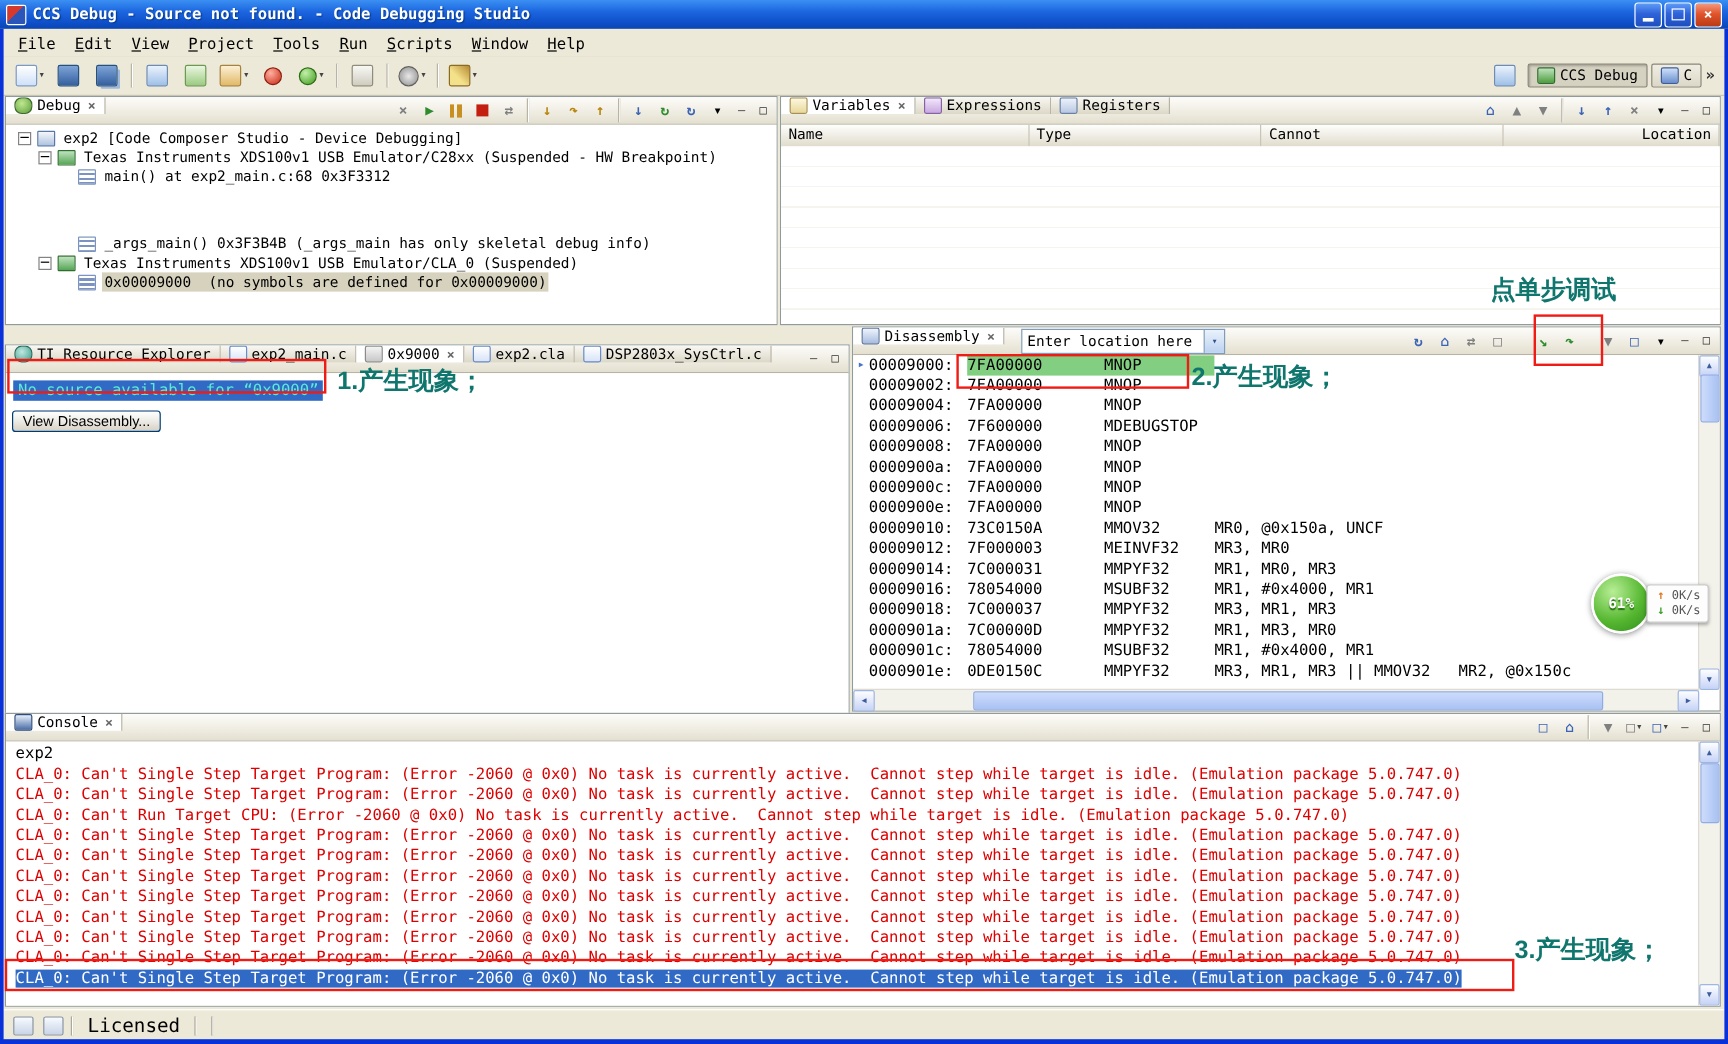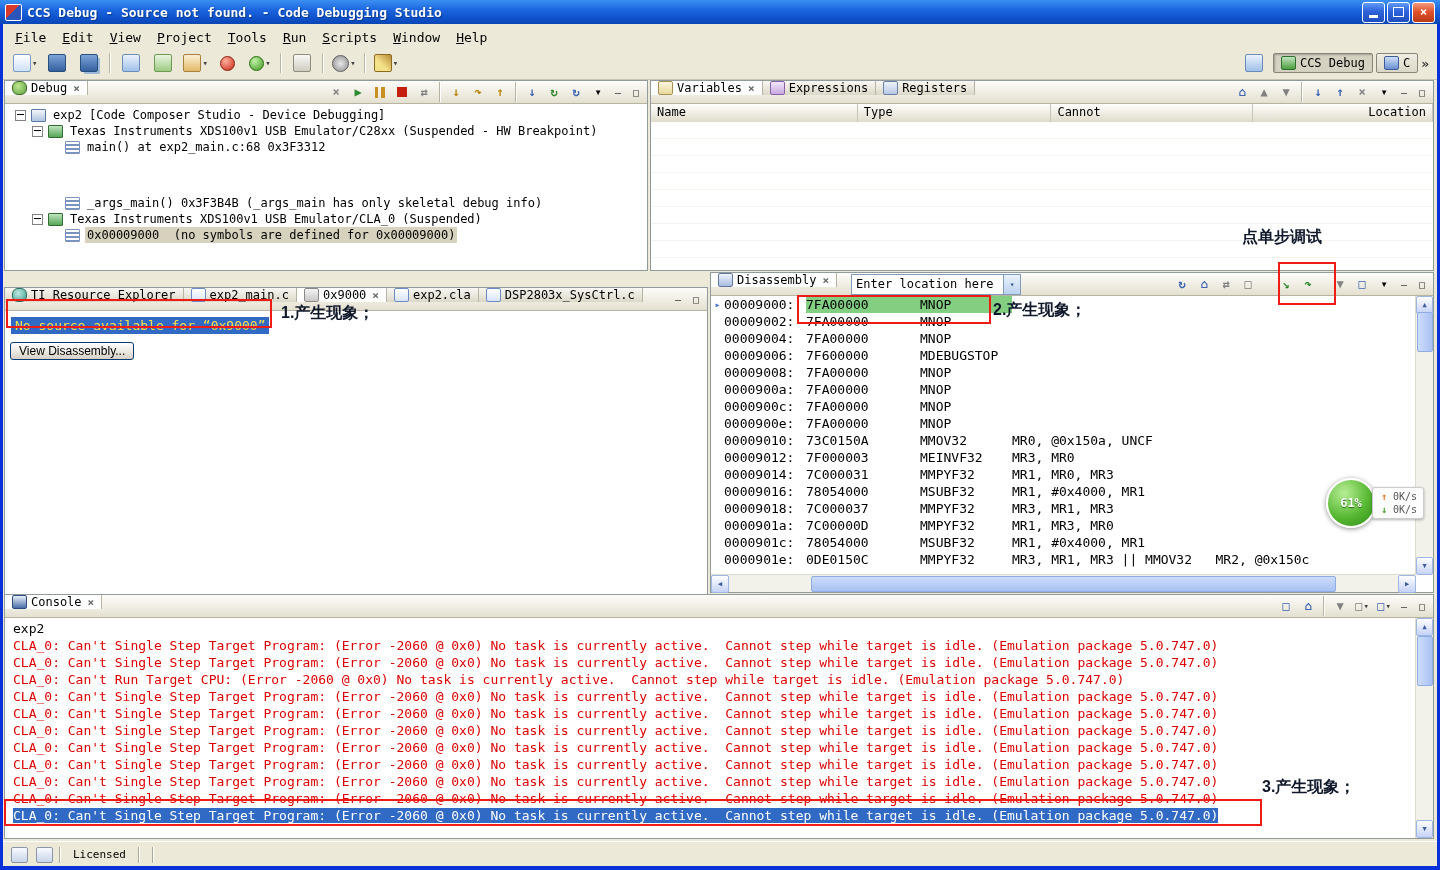--- a/index.html
+++ b/index.html
@@ -97,21 +97,21 @@
   .tree-row.sel .tlabel{background:#D6D2BE}
 
   
   #vars-cols{height:18px;display:flex;border-bottom:1px solid #C8C4B8;background:linear-gradient(#FEFEFC,#E0DCCC);font-size:12px}
   .col-h{border-right:1px solid #C8C4B8;padding:1px 6px;white-space:pre}
   #vars-body{position:absolute;left:0;right:0;top:41px;bottom:0;background:#fff;
     background-image:repeating-linear-gradient(180deg,#fff 0 16px,#F5F4EF 16px 17px)}
 
   
   #editor-body{position:absolute;left:0;right:0;top:23px;bottom:0;background:#fff}
-  #src-msg{position:absolute;left:6px;top:6px;background:#316AC5;color:#fde047;padding:1px 4px;white-space:pre;font-size:13px}
+  #src-msg{position:absolute;left:6px;top:6px;background:#316AC5;color:#5eead4;padding:1px 4px;white-space:pre;font-size:13px}
   #view-disasm-btn{position:absolute;left:5px;top:31px;font-size:12px;padding:1px 8px;border:1px solid #003C74;border-radius:3px;
     background:linear-gradient(#FFFFFF,#ECEBE5 50%,#D8D0C4);white-space:pre}
 
   
   .combo{display:flex;align-items:center;align-self:center;width:168px;height:19px;border:1px solid #7F9DB9;background:#fff;
     font-size:12px;margin-left:14px}
   .combo .ctext{flex:1;padding:0 4px;white-space:pre;overflow:hidden}
   .combo-btn{width:16px;height:100%;background:linear-gradient(#EAF2FC,#BCD2F0);border-left:1px solid #7F9DB9;
     display:flex;align-items:center;justify-content:center;font-size:8px;color:#30508C}
   #disasm-body{position:absolute;left:0;right:17px;top:23px;bottom:17px;background:#fff;overflow:hidden;font-size:13px}
@@ -138,27 +138,27 @@
   .sbh .sb-thumbh{position:absolute;top:1px;height:14px;background:linear-gradient(#CDDCFC,#A9C2F2);border:1px solid #90ACE4;border-radius:2px}
 
   
   #console-body{position:absolute;left:0;right:17px;top:23px;bottom:0;background:#fff;overflow:hidden;padding:2px 0 0 8px;font-size:13px}
   .cline{height:17px;line-height:17px;white-space:pre}
   .cline.err{color:#DD0000}
   .selwrap{background:#316AC5;color:#fff}
 
   
   #statusbar{position:absolute;left:3px;right:3px;top:841px;height:25px;background:#ECE9D8;border-top:1px solid #fff;
-    display:flex;align-items:center;font-size:11px}
+    display:flex;align-items:center;font-size:16px}
   .st-sep{width:1px;height:16px;background:#ACA899;border-right:1px solid #fff;margin:0 6px}
   .st-ic{width:15px;height:14px;border:1px solid #8A96A8;border-radius:2px;background:linear-gradient(#F8FAFE,#C8D4E8);margin-left:8px}
 
   
   .ann-box{position:absolute;border:2px solid #EE1C14;z-index:90}
-  .ann-label{position:absolute;color:#0f172a;font-weight:bold;font-size:16px;z-index:90;white-space:pre;
+  .ann-label{position:absolute;color:#0f766e;font-weight:bold;font-size:21px;z-index:90;white-space:pre;
     font-family:"Liberation Sans","DejaVu Sans",sans-serif}
 
   
   #net-widget{position:absolute;left:1326px;top:478px;z-index:95;display:flex;align-items:center}
   #net-circle{width:46px;height:46px;border-radius:50%;border:2px solid #fff;box-shadow:0 1px 5px rgba(0,0,0,.45);
     background:radial-gradient(circle at 35% 28%,#B8EE96,#57B832 55%,#2F8C18);display:flex;align-items:center;justify-content:center;
     color:#fff;font-weight:bold;font-size:12px;text-shadow:0 1px 1px #1E6A0C}
   #net-panel{background:#FDFDFD;border:1px solid #CCC;border-radius:3px;box-shadow:0 1px 3px rgba(0,0,0,.3);
     margin-left:-4px;padding:2px 6px 2px 8px;font-size:10px;color:#555;line-height:13px}
   #net-panel .up-arrow-icon{color:#E07820;font-weight:bold}

